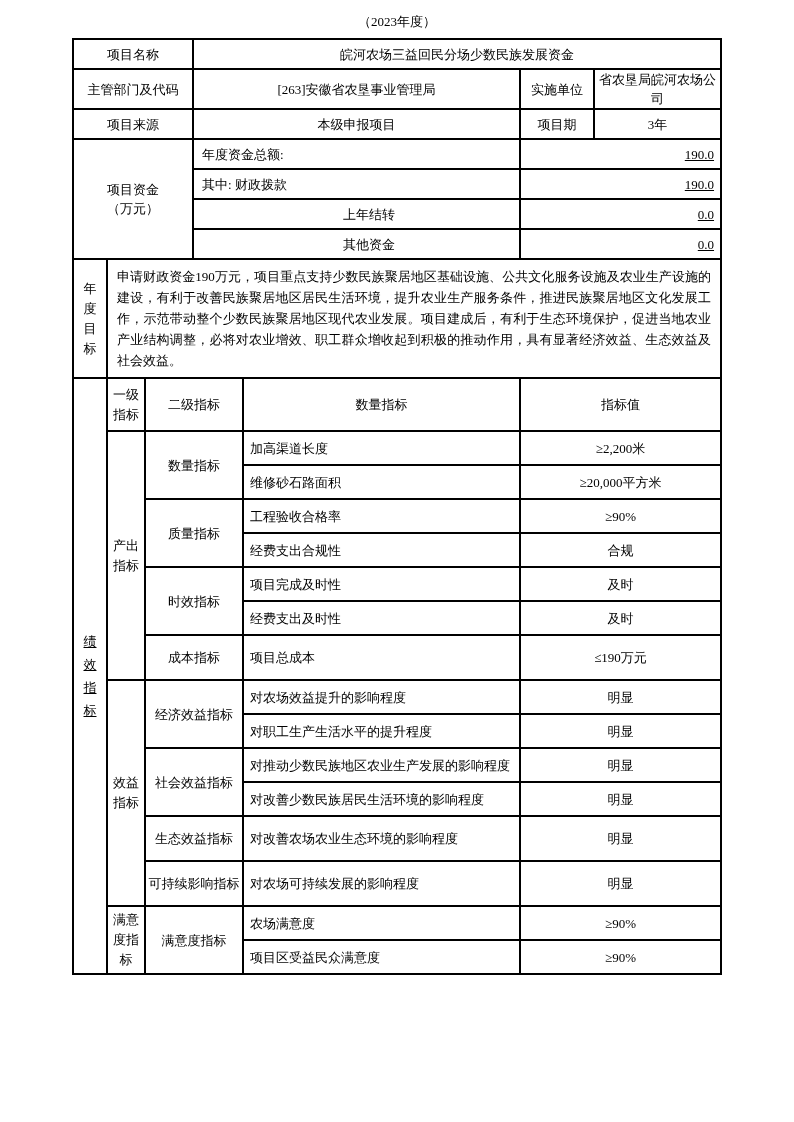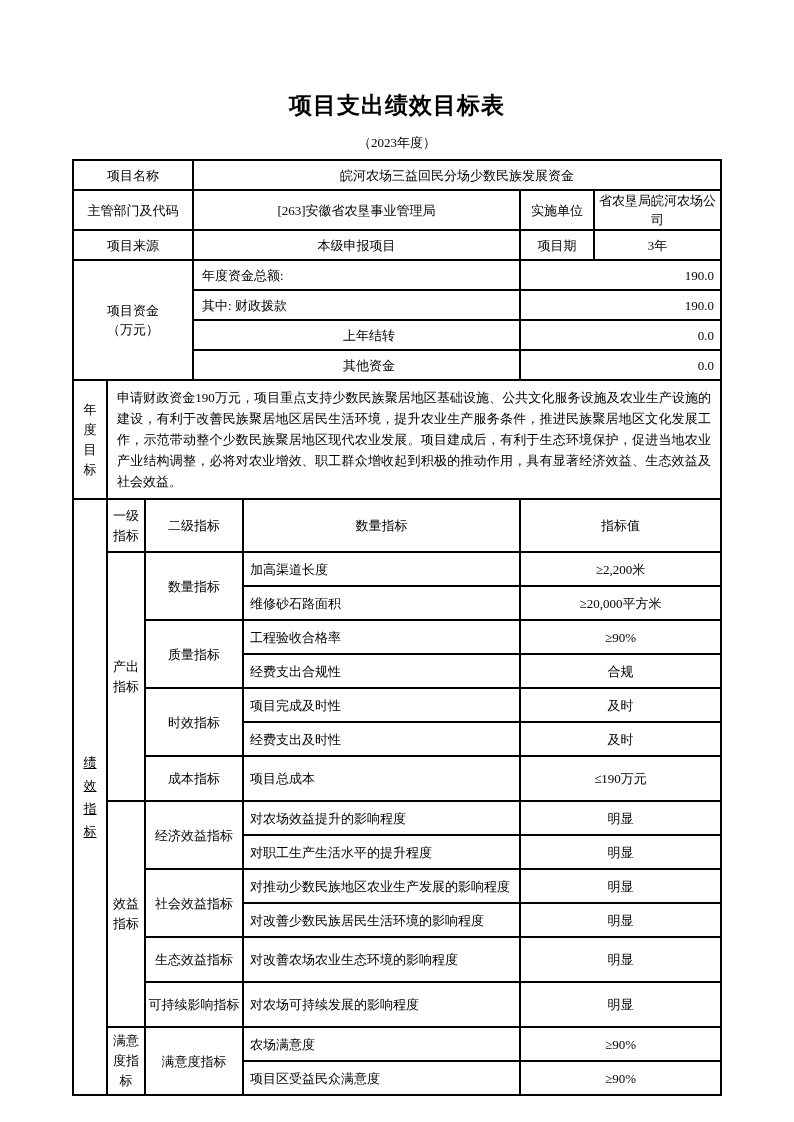--- a/index.html
+++ b/index.html
@@ -35,21 +35,21 @@
     text-align: center;
     vertical-align: middle;
     overflow: hidden;
     word-break: break-word;
   }
   tr.h30 { height: 30px; }
   tr.h97 { height: 97px; margin-left: 34px; }
   tr.h53 { height: 53px; }
   tr.h34 { height: 34px; }
   td.left   { text-align: left; padding-left: 8px; }
-  td.right  { text-align: right; padding-right: 6px; }
+  td.right  { text-align: right; padding-right: 6px; text-decoration: underline; }
   td.indent { text-align: center; padding-left: 29px; }
   td.goal-text {
     text-align: justify;
     padding: 6px 9px;
     line-height: 21px;
     vertical-align: middle;
   }
   td.l1-cell { padding: 0 5px; line-height: 20px; }
   td.l2-cell { padding: 12px 1px; }
   td.l3-cell { text-align: left; padding-left: 6px; }
@@ -61,21 +61,20 @@
     word-break: break-all;
     text-align: center;
     text-decoration: underline;
   }
 </style>
 </head>
 <body>
 
 <div class="page">
 
-  <h1 class="doc-title">项目支出绩效目标表</h1>
   <div class="doc-subtitle">（2023年度）</div>
 
   <table class="main">
     <colgroup>
       <col style="width:34px">
         <col style="width:38px">
         <col style="width:48px">
       <col style="width:50px">
         <col style="width:277px">
         <col style="width:74px">

